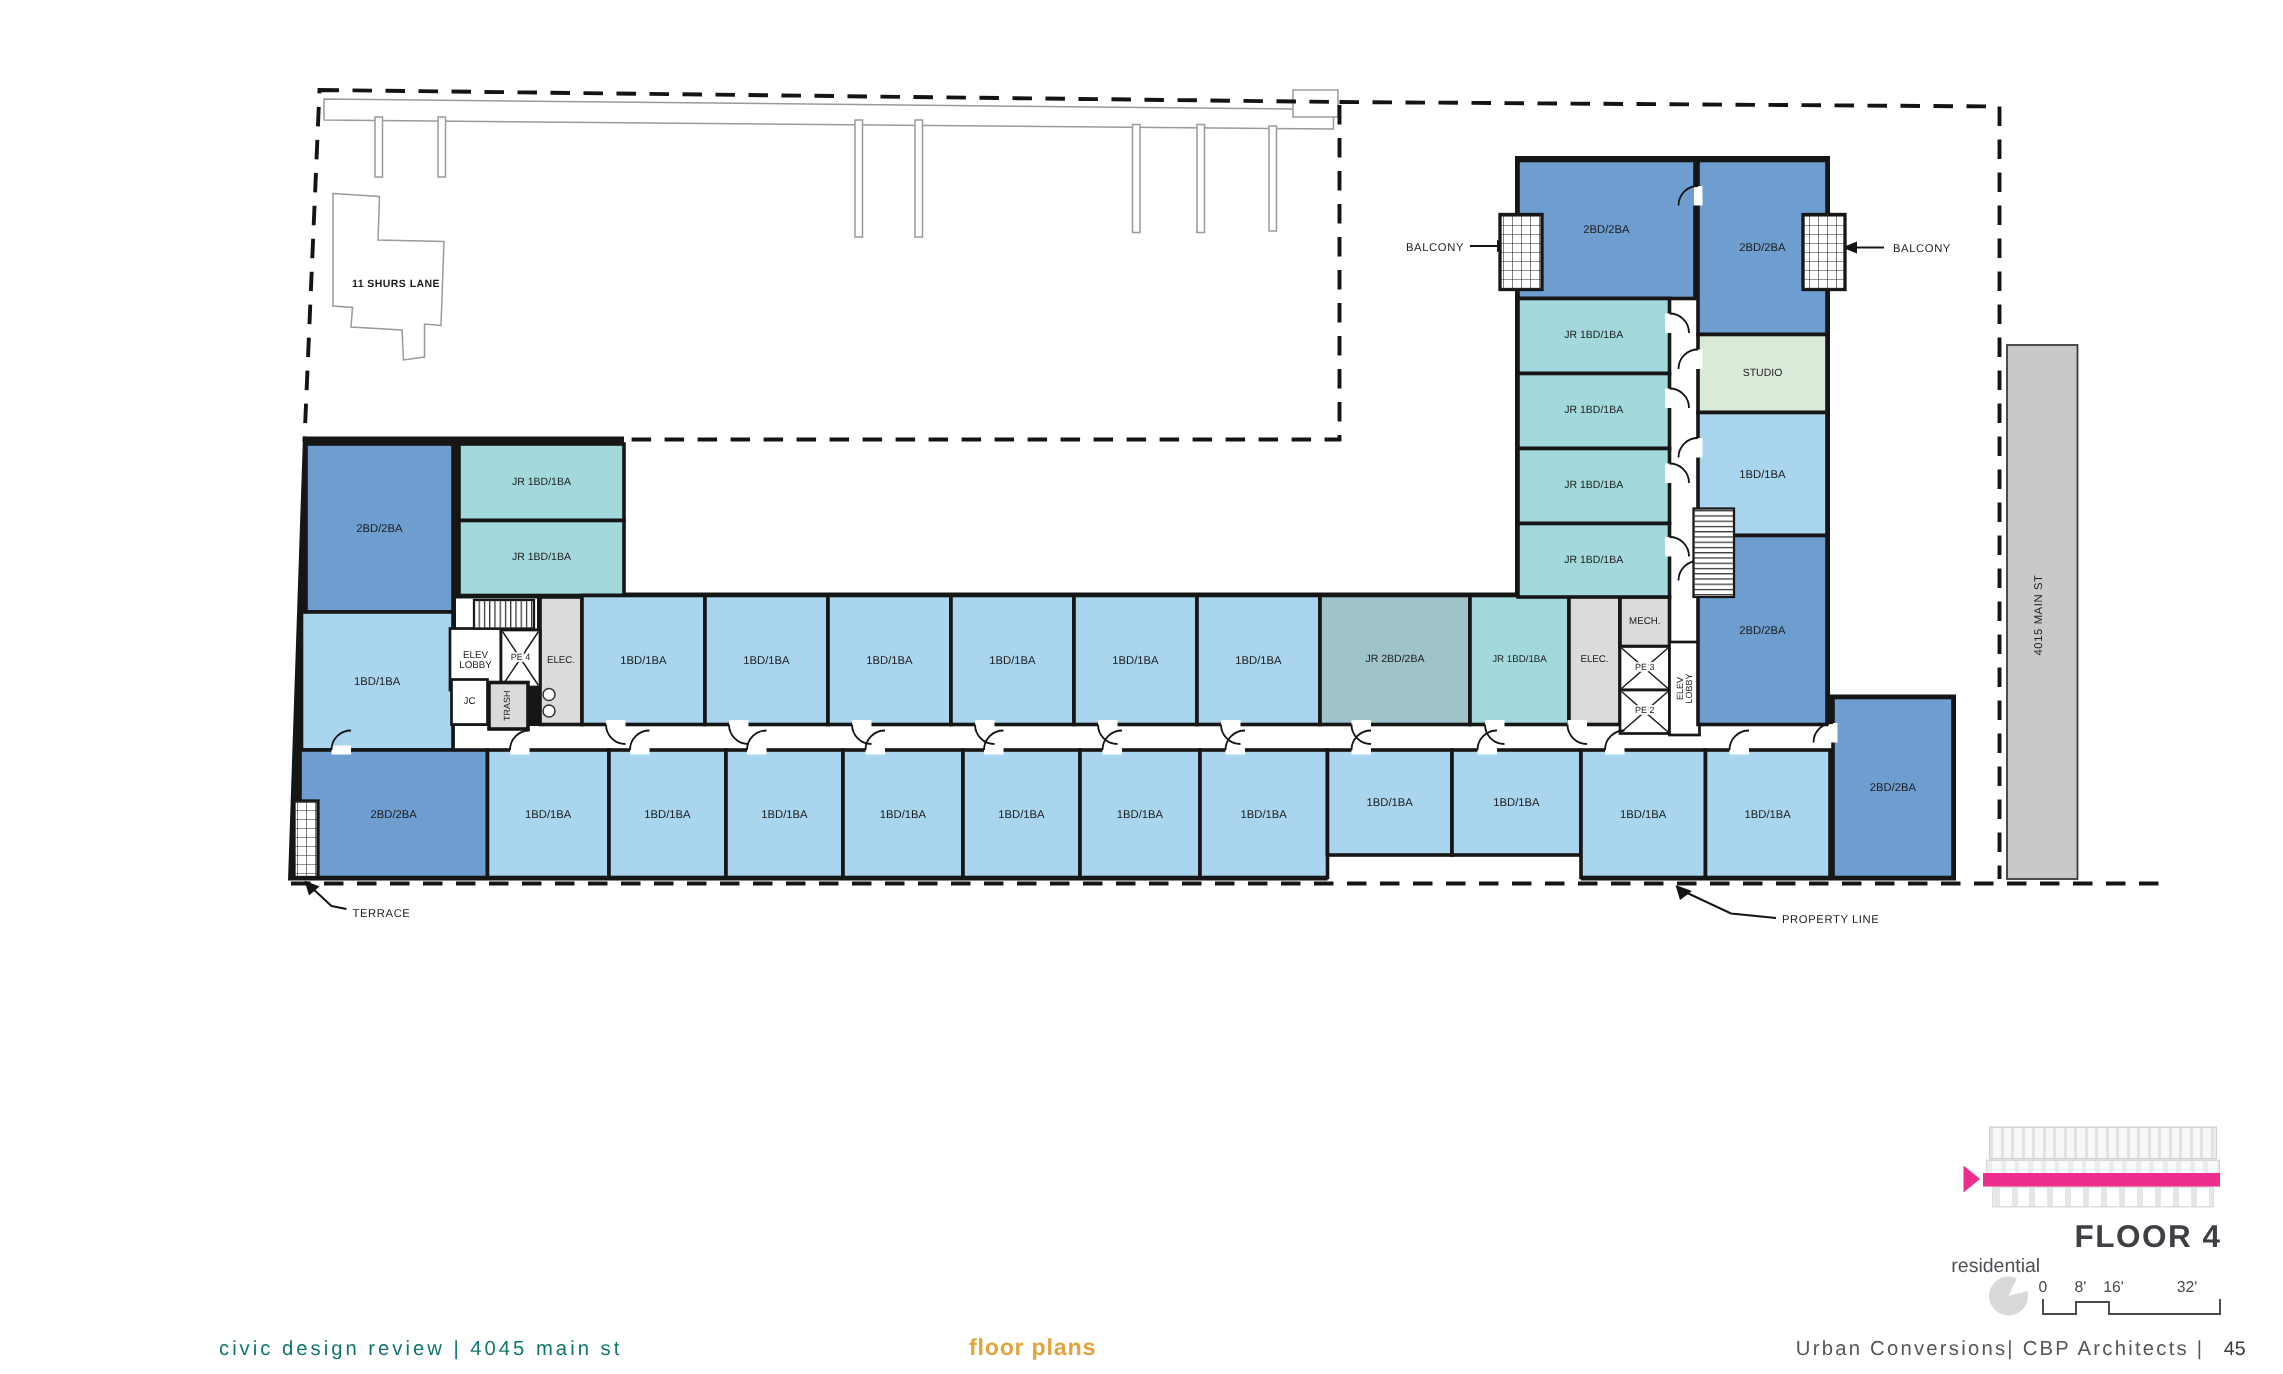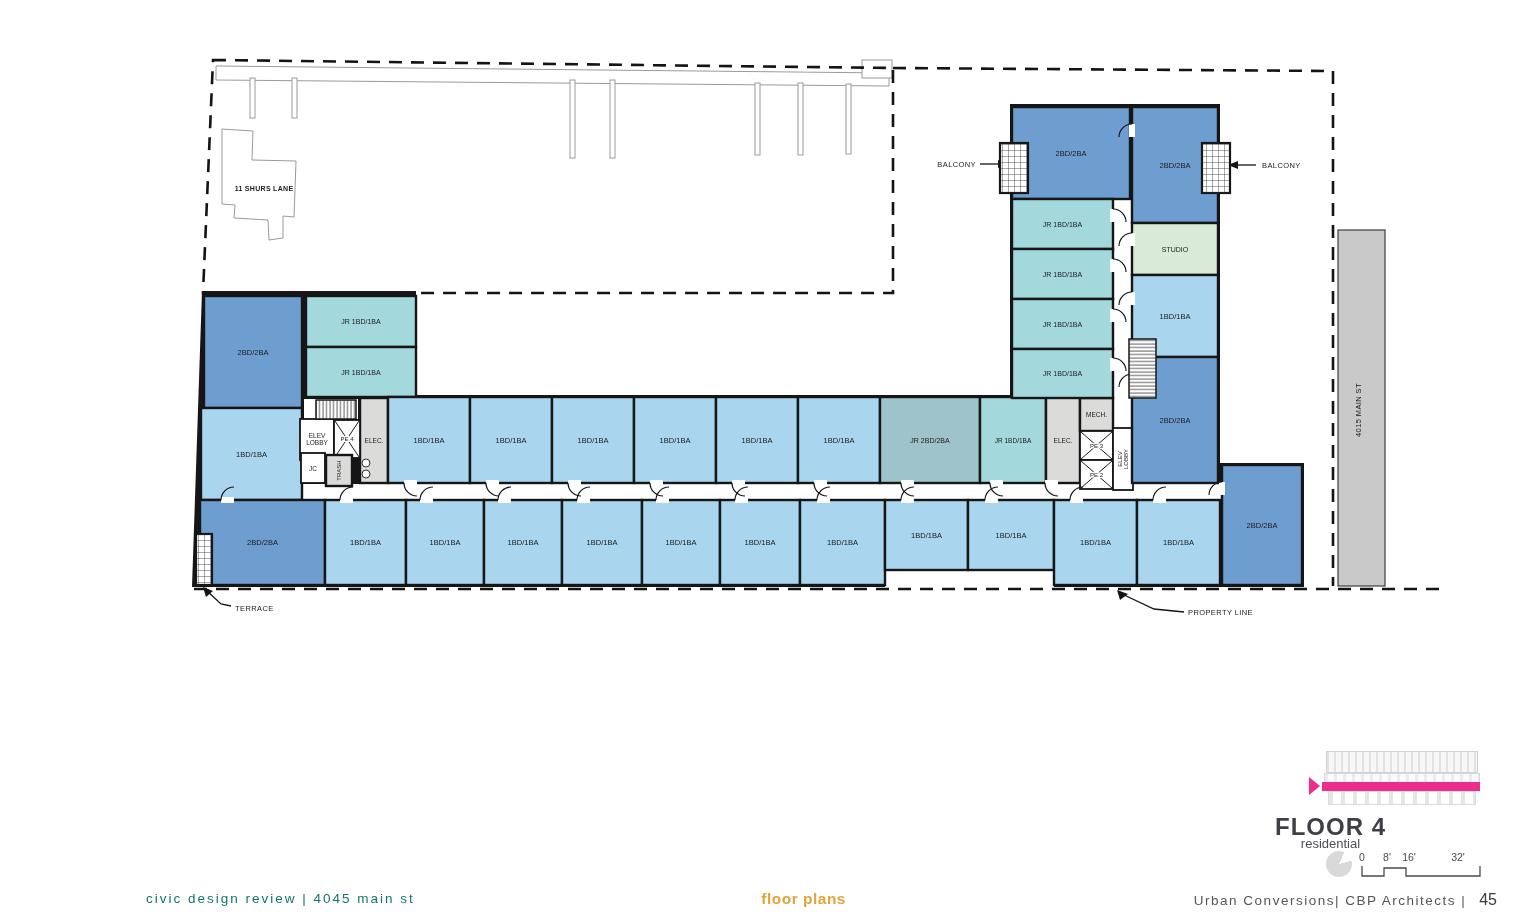--- a/index.html
+++ b/index.html
@@ -17,33 +17,33 @@
   .thumb{position:absolute;left:1322px;top:733px;width:158px;height:88px;}
   .t-a{position:absolute;left:4px;top:18px;width:150px;height:20px;border:1px solid #d2d2d2;
        background:repeating-linear-gradient(90deg,#e2e2e2 0 2px,#f7f7f7 2px 7px);}
   .t-b{position:absolute;left:2px;top:40px;width:154px;height:16px;border:1px solid #d8d8d8;
        background:repeating-linear-gradient(90deg,#ececec 0 3px,#fafafa 3px 9px);}
   .t-c{position:absolute;left:6px;top:58px;width:146px;height:12px;border:1px solid #dcdcdc;
        background:repeating-linear-gradient(90deg,#e6e6e6 0 4px,#fff 4px 12px);}
   .t-band{position:absolute;left:0;top:49px;width:158px;height:9px;background:#ee2e8d;}
   .t-tri{position:absolute;left:-13px;top:44px;width:0;height:0;
          border-top:9px solid transparent;border-bottom:9px solid transparent;border-left:11px solid #ee2e8d;}
-  .floor-title{position:absolute;left:1180px;top:813px;width:301px;text-align:center;
-               font-size:24px;font-weight:bold;color:#3f3f46;letter-spacing:1px;}
+  .floor-title{position:absolute;left:1180px;top:813px;width:301px;text-align:right;
+               font-size:21px;font-weight:bold;color:#3f3f46;letter-spacing:1px;}
   .floor-sub{position:absolute;left:1180px;top:836px;width:301px;text-align:center;
              font-size:13px;color:#4f4f55;}
   .compass{position:absolute;left:1326px;top:851px;width:26px;height:26px;border-radius:50%;
            background:conic-gradient(from 25deg,#ffffff 0 50deg,#d9d9d9 50deg 360deg);}
   
   .foot-left{position:absolute;left:146px;top:891px;font-size:13.5px;color:#0f766e;letter-spacing:2px;}
-  .foot-center{position:absolute;left:646px;top:890px;width:200px;text-align:right;
+  .foot-center{position:absolute;left:646px;top:890px;width:200px;text-align:left;
                font-size:15.5px;font-weight:bold;color:#e2a43c;letter-spacing:.5px;}
   .foot-right{position:absolute;right:25px;top:891px;font-size:13.5px;color:#565656;
               letter-spacing:1.5px;display:flex;align-items:baseline;}
-  .foot-right .pg{margin-left:13px;font-size:16px;color:#3b3b3b;letter-spacing:0;text-align:center;}
+  .foot-right .pg{margin-left:13px;font-size:13px;color:#3b3b3b;letter-spacing:0;text-align:center;}
 </style>
 </head>
 <body>
 
 <div class="canvas">
 
 <svg width="1522" height="916" viewBox="0 0 1522 916">
   <defs>
     <pattern id="pgrid" width="6" height="6" patternUnits="userSpaceOnUse">
       <path d="M6 0H0V6" fill="none" stroke="#2a2a2a" stroke-width="0.8"></path>

